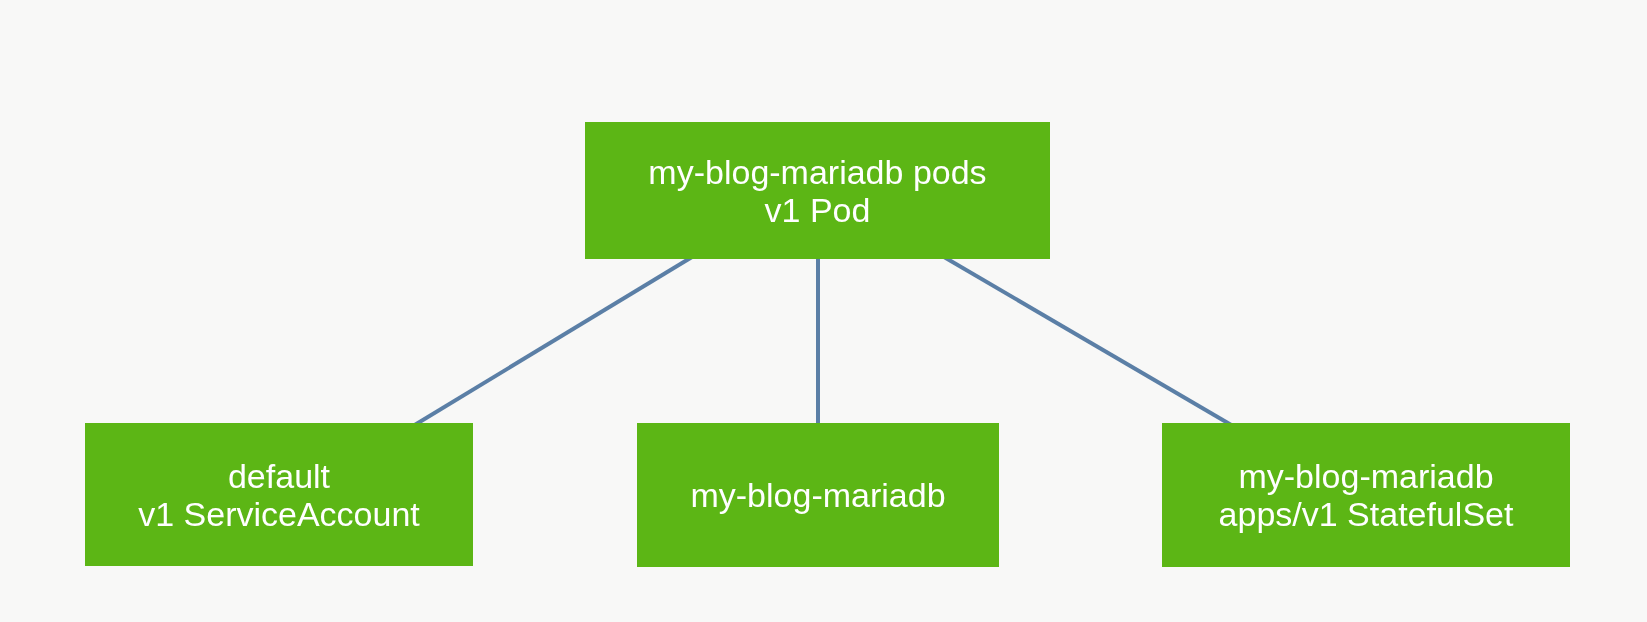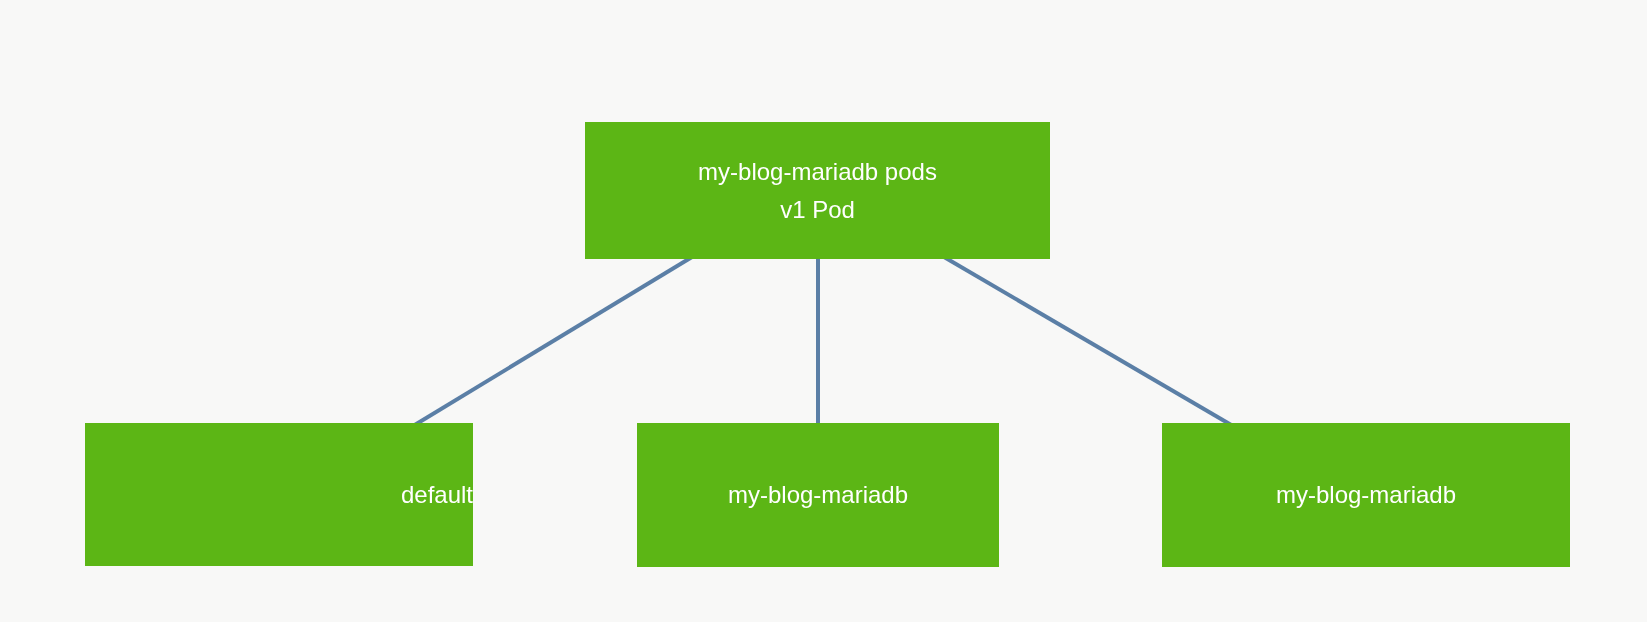--- a/index.html
+++ b/index.html
@@ -36,32 +36,32 @@
   }
   .node {
     position: absolute;
     background: #5cb615;
     color: #ffffff;
     display: flex;
     flex-direction: column;
     align-items: center;
     justify-content: center;
     text-align: center;
-    font-size: 24px;
+    font-size: 34px;
     line-height: 38px;
     cursor: pointer;
     box-sizing: border-box;
   }
   .node .node-name,
   .node .node-kind {
     display: block;
     white-space: nowrap;
   }
   .node-pod          { left: 585px;  top: 122px; width: 465px; height: 137px; }
-  .node-serviceaccount{ left: 85px;  top: 423px; width: 388px; height: 143px; align-items: flex-end; }
+  .node-serviceaccount{ left: 85px;  top: 423px; width: 388px; height: 143px; }
   .node-service      { left: 637px;  top: 423px; width: 362px; height: 144px; }
   .node-statefulset  { left: 1162px; top: 423px; width: 408px; height: 144px; }
 </style>
 </head>
 <body>
 
 <div class="canvas">
 
   <svg class="edges-svg" viewBox="0 0 1647 622" xmlns="http://www.w3.org/2000/svg">
     <line class="edge" x1="692" y1="257" x2="413" y2="426"></line>
@@ -69,23 +69,25 @@
     <line class="edge" x1="944" y1="257" x2="1233" y2="426"></line>
   </svg>
 
   <div class="node node-pod">
     <span class="node-name">my-blog-mariadb pods</span>
     <span class="node-kind">v1 Pod</span>
   </div>
 
   <div class="node node-serviceaccount">
     <span class="node-name">default</span>
+    <span class="node-kind">v1 ServiceAccount</span>
   </div>
 
   <div class="node node-service">
     <span class="node-name">my-blog-mariadb</span>
   </div>
 
   <div class="node node-statefulset">
     <span class="node-name">my-blog-mariadb</span>
+    <span class="node-kind">apps/v1 StatefulSet</span>
   </div>
 
 </div>
 
 </body></html>

